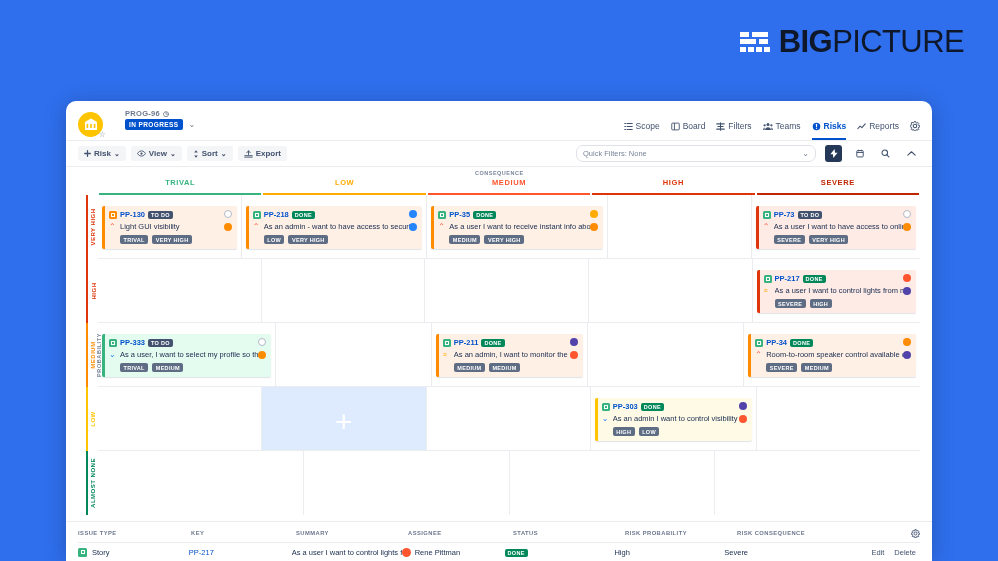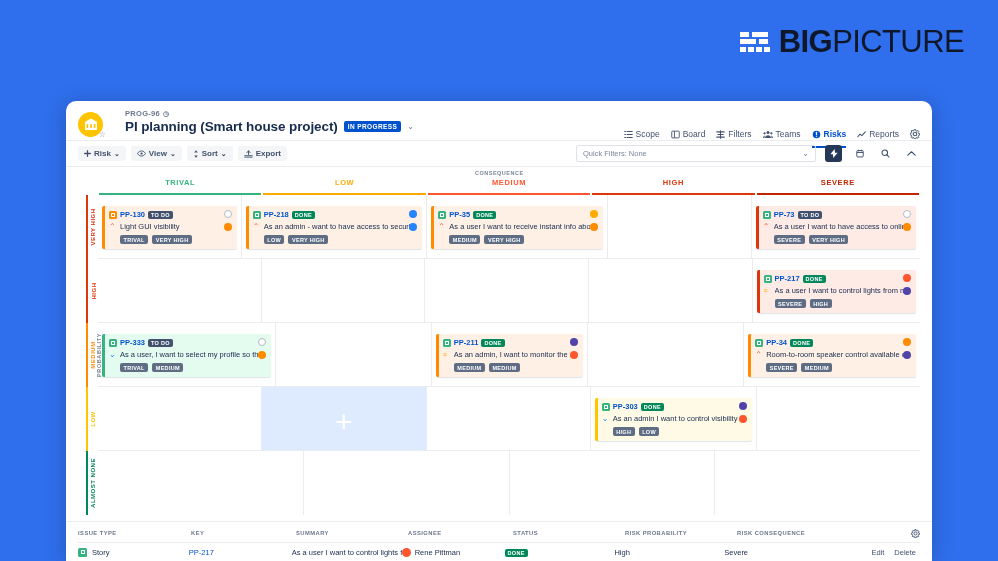--- a/index.html
+++ b/index.html
@@ -55,21 +55,21 @@
   .breadcrumb { font-size: 7.5px; color: #6b778c; letter-spacing: .3px; font-weight: 700; display:flex; align-items:center; gap:3px;}
   .breadcrumb .clock { font-size: 7px; }
   .title-line { display: flex; align-items: center; gap: 6px; margin-top: 1px; }
   .app-title { font-size: 13.5px; font-weight: 600; color: #172b4d; letter-spacing: -0.1px; }
   .badge-progress {
     background: #0052cc; color: #fff; font-size: 6.5px; font-weight: 700;
     padding: 2px 4px; border-radius: 2px; letter-spacing: .4px;
   }
   .chev-sm { color: #6b778c; font-size: 8px; }
 
-  .app-nav { display: flex; align-items: center; gap: 11px; margin-top: 20px; }
+  .app-nav { display: flex; align-items: center; gap: 11px; margin-top: 12px; }
   .nav-item {
     display: flex; align-items: center; gap: 3px;
     font-size: 8.5px; color: #42526e; padding-bottom: 9px; white-space: nowrap;
   }
   .nav-item.active { color: #0052cc; font-weight: 600; box-shadow: inset 0 -2px 0 #0052cc; }
   .nav-item svg { display: block; }
 
   
   .toolbar {
     display: flex; align-items: center; gap: 5px;
@@ -79,21 +79,21 @@
   .tb-btn {
     display: flex; align-items: center; gap: 3px;
     background: #f4f5f7; border-radius: 3px; padding: 3px 6px;
     font-size: 8px; color: #42526e; font-weight: 600; white-space: nowrap;
   }
   .tb-btn svg { display: block; }
   .tb-spacer { flex: 1; }
   .qf {
     display: flex; align-items: center; justify-content: space-between;
     width: 240px; height: 17px; padding: 0 6px;
-    border: 1px solid #dfe1e6; border-radius: 2px;
+    border: 1px solid #dfe1e6; border-radius: 7px;
     font-size: 7.5px; color: #7a869a;
   }
   .icon-sq {
     width: 17px; height: 17px; border-radius: 3px;
     display: flex; align-items: center; justify-content: center;
     color: #42526e; margin-left: 4px;
   }
   .icon-sq.dark { background: #253858; color: #fff; }
 
   
@@ -256,21 +256,20 @@
       </svg>
       <span class="star">☆</span>
     </div>
 
     <div class="title-block">
       <div class="breadcrumb">
         <span>PROG-96</span>
         <span class="clock">◷</span>
       </div>
       <div class="title-line">
-        <span class="app-title">PI planning (Smart house project)</span>
         <span class="badge-progress">IN PROGRESS</span>
         <span class="chev-sm">⌄</span>
       </div>
     </div>
 
     <div class="app-nav">
       <div class="nav-item">
         <svg width="9" height="9" viewBox="0 0 12 12" fill="none" stroke="currentColor" stroke-width="1.4">
           <path d="M1 2h1M1 6h1M1 10h1M4 2h7M4 6h7M4 10h7" stroke-linecap="round"></path>
         </svg>

